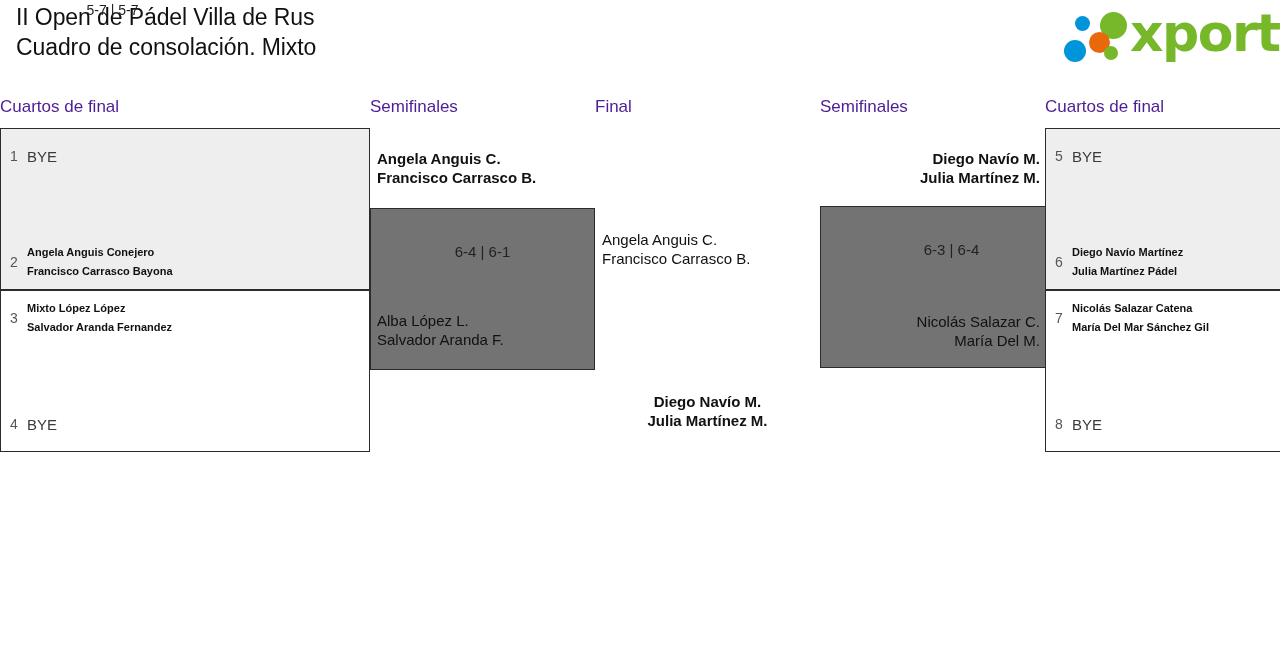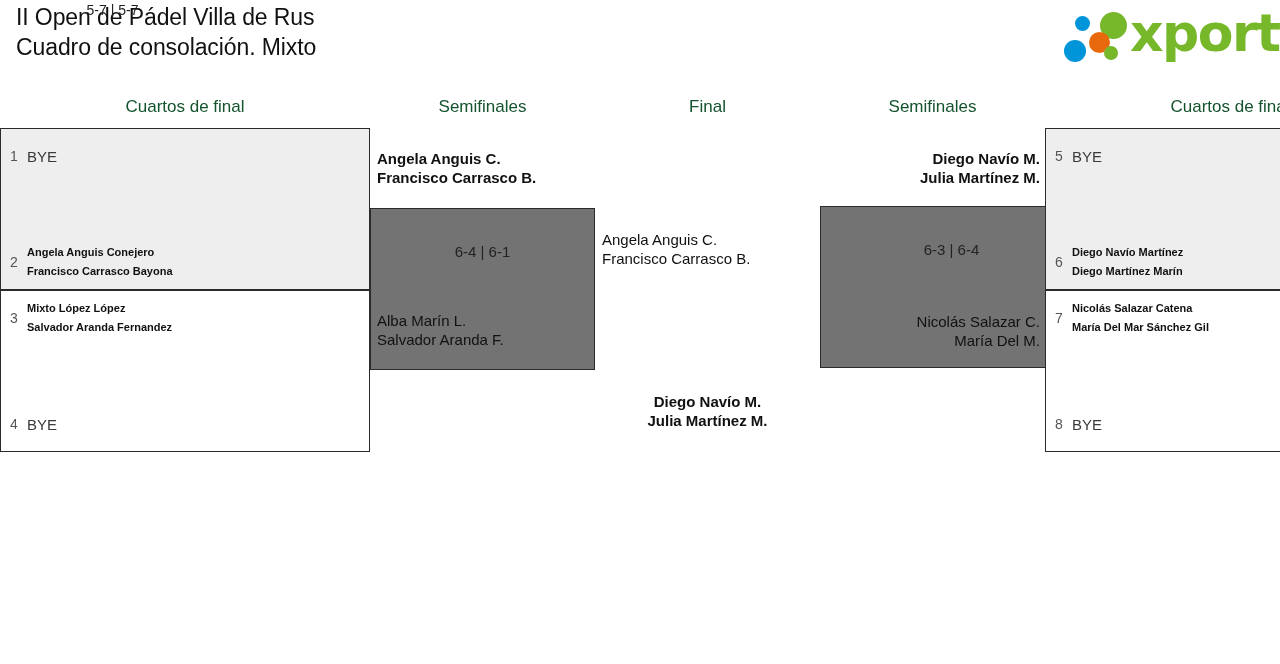--- a/index.html
+++ b/index.html
@@ -74,22 +74,21 @@
     letter-spacing: -1.5px;
     font-family: "DejaVu Sans", sans-serif;
   }
 
   
   .round-header {
     position: absolute;
     top: 96px;
     font-size: 17px;
     font-weight: 400;
-    color: #14532d;
-    text-align: center;
+    color: #4c1d95;
     white-space: nowrap;
     line-height: 22px;
   }
   #rh-qf-left   { left: 0px;   width: 370px; }
   #rh-sf-left   { left: 370px; width: 225px; }
   #rh-final     { left: 595px; width: 225px; }
   #rh-sf-right  { left: 820px; width: 225px; }
   #rh-qf-right  { left: 1045px; width: 370px; }
 
   
@@ -249,21 +248,21 @@
   <div class="entry-text bold" id="sf-left-winner">
     <span class="nline">Angela Anguis C.</span>
     <span class="nline">Francisco Carrasco B.</span>
   </div>
 
   <div class="match-box" id="sf-left-box">
     <div class="score">6-4 | 6-1</div>
   </div>
 
   <div class="entry-text" id="sf-left-loser">
-    <span class="nline">Alba Marín L.</span>
+    <span class="nline">Alba López L.</span>
     <span class="nline">Salvador Aranda F.</span>
   </div>
 
   <div class="entry-text" id="final-top">
     <span class="nline">Angela Anguis C.</span>
     <span class="nline">Francisco Carrasco B.</span>
   </div>
 
   <div id="final-score">5-7 | 5-7</div>
 
@@ -290,21 +289,21 @@
     <div class="slot top">
       <span class="seed">5</span>
       <span class="player-names bye">
         <span class="nline">BYE</span>
       </span>
     </div>
     <div class="slot bottom">
       <span class="seed">6</span>
       <span class="player-names bold">
         <span class="nline">Diego Navío Martínez</span>
-        <span class="nline">Diego Martínez Marín</span>
+        <span class="nline">Julia Martínez Pádel</span>
       </span>
     </div>
   </div>
 
   <div class="qf-block plain" id="qf-right-bottom">
     <div class="slot top">
       <span class="seed">7</span>
       <span class="player-names bold">
         <span class="nline">Nicolás Salazar Catena</span>
         <span class="nline">María Del Mar Sánchez Gil</span>

